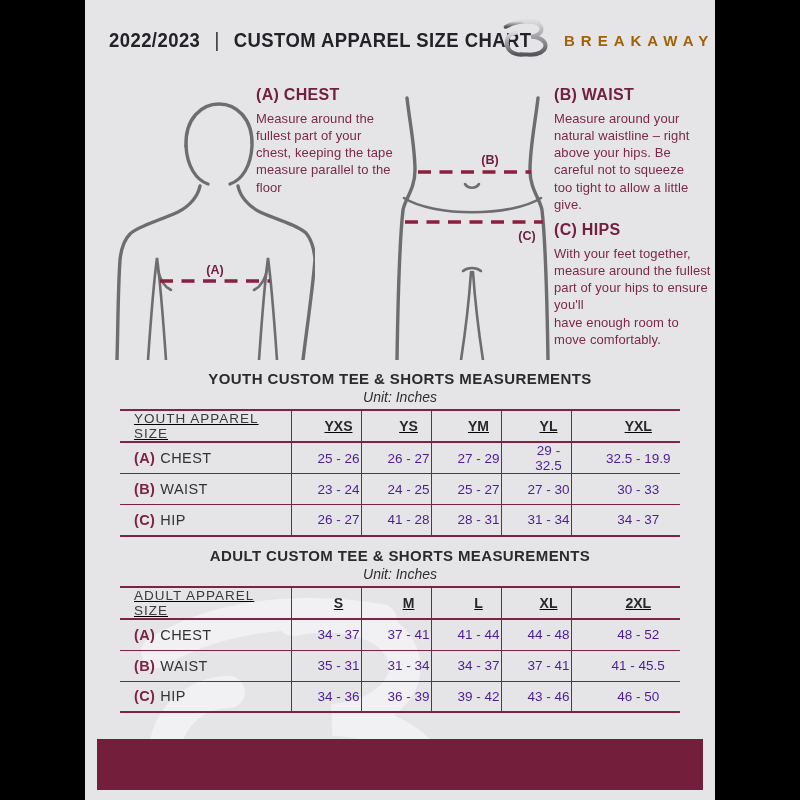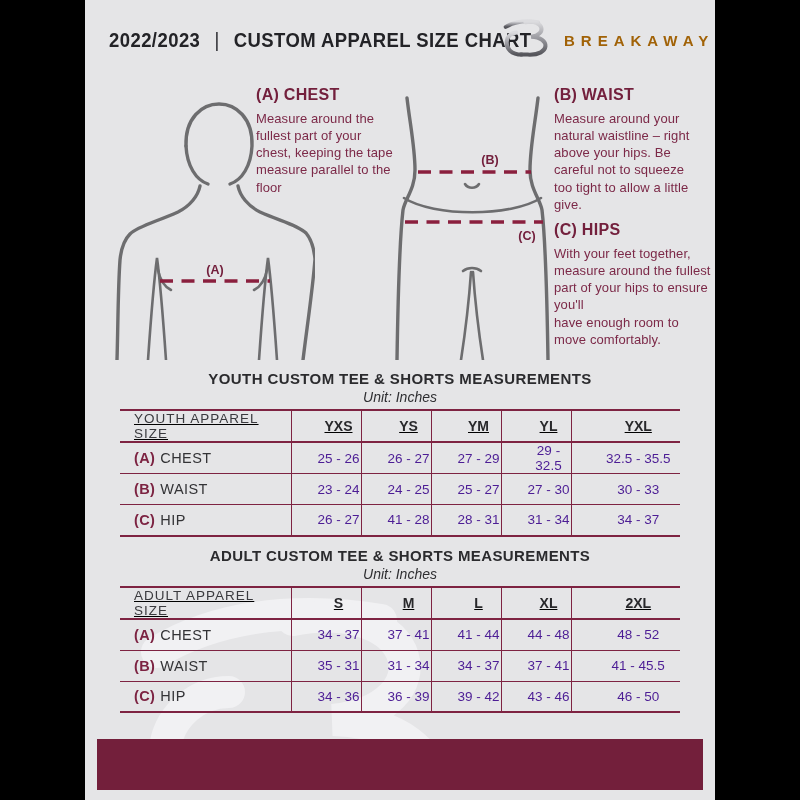--- a/index.html
+++ b/index.html
@@ -182,21 +182,21 @@
           <th>YXL</th>
         </tr>
       </thead>
       <tbody>
         <tr>
           <td class="label-cell"><span class="pfx">(A)</span><span>CHEST</span></td>
           <td class="val">25 - 26</td>
           <td class="val">26 - 27</td>
           <td class="val">27 - 29</td>
           <td class="val">29 - 32.5</td>
-          <td class="val">32.5 - 35.5</td>
+          <td class="val">32.5 - 19.9</td>
         </tr>
         <tr>
           <td class="label-cell"><span class="pfx">(B)</span><span>WAIST</span></td>
           <td class="val">23 - 24</td>
           <td class="val">24 - 25</td>
           <td class="val">25 - 27</td>
           <td class="val">27 - 30</td>
           <td class="val">30 - 33</td>
         </tr>
         <tr>

